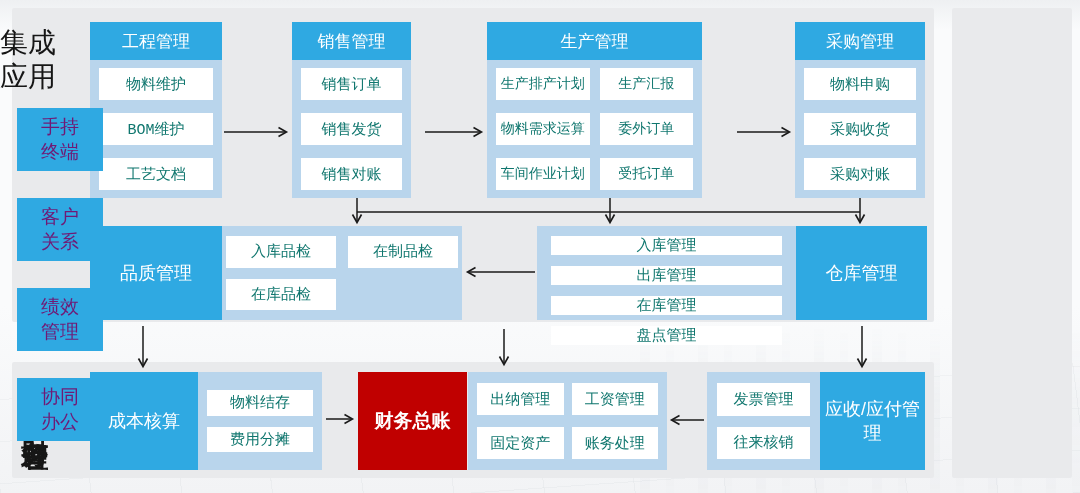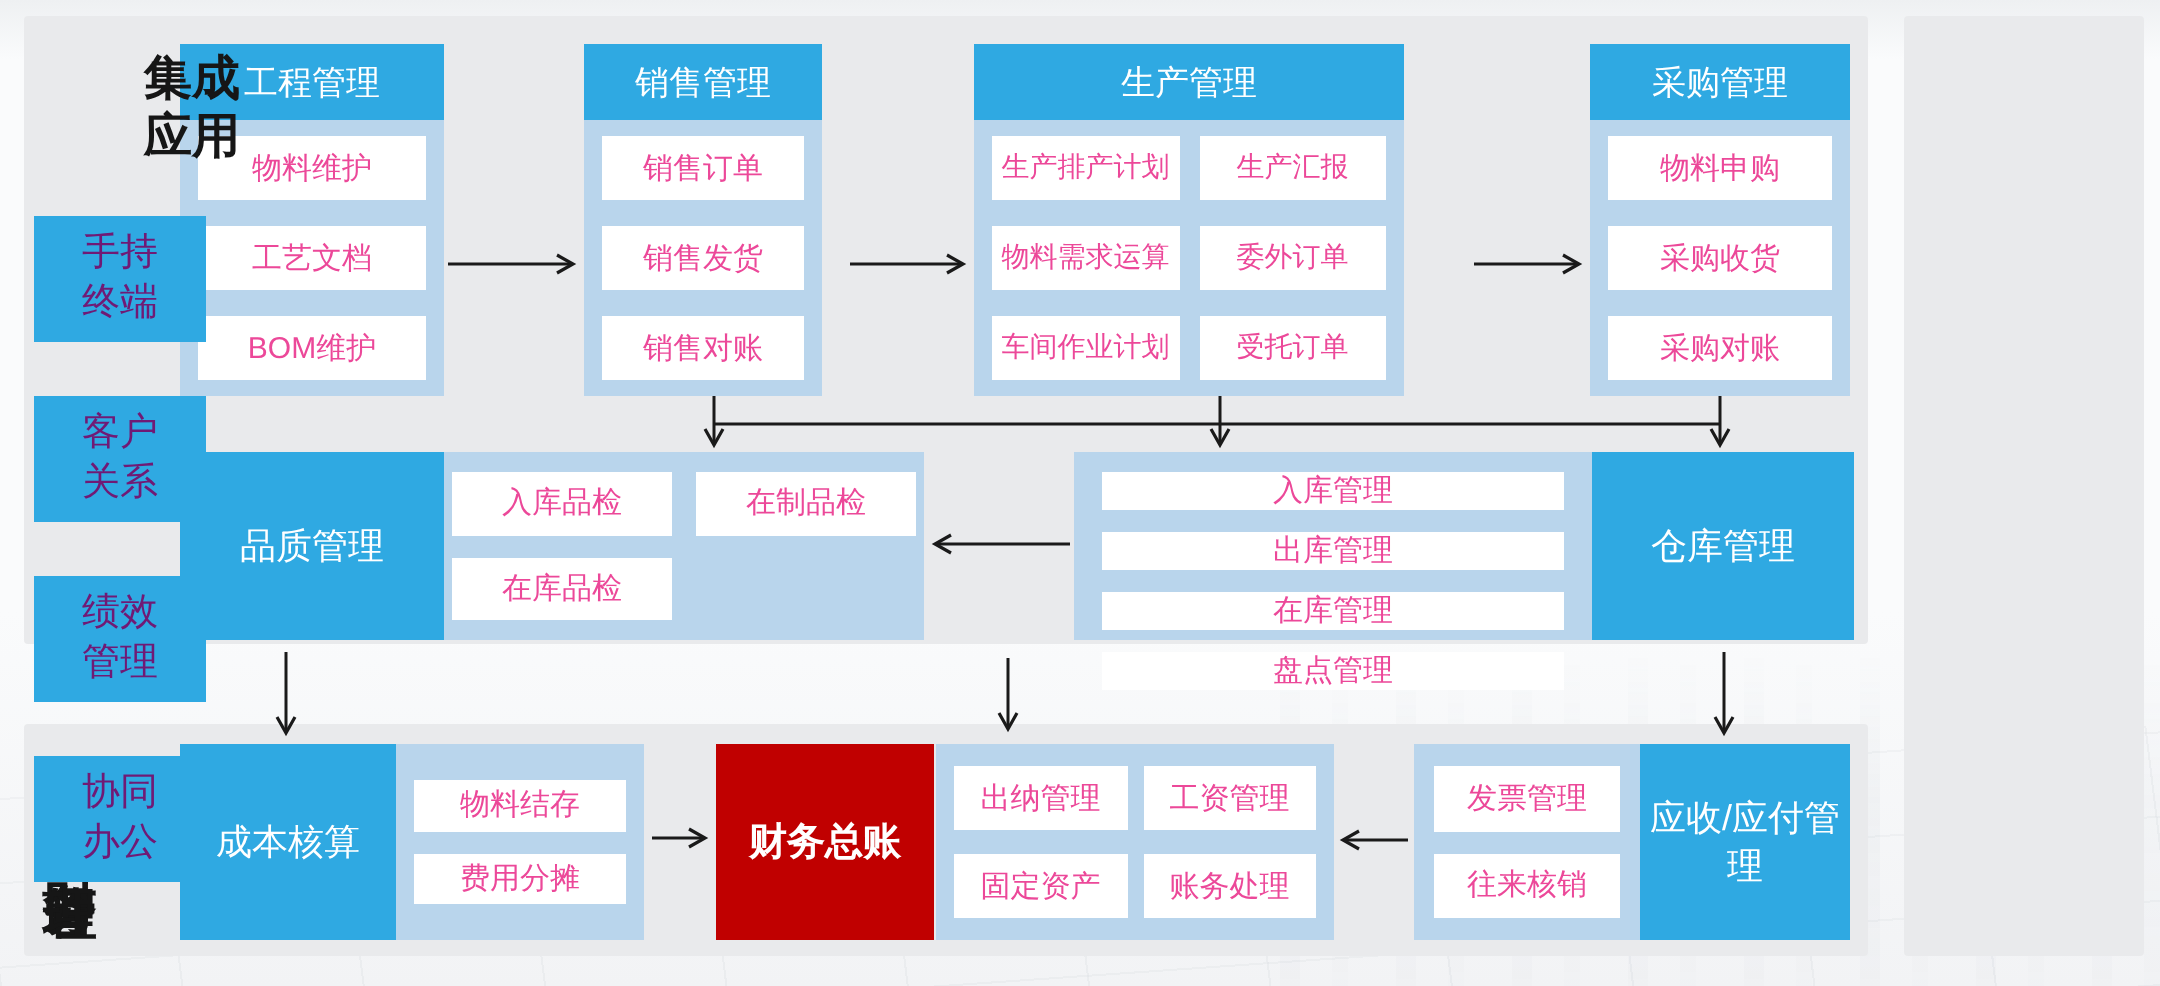--- a/index.html
+++ b/index.html
@@ -39,21 +39,21 @@
   #label-finance{left:21px;top:366px;height:110px;}
 
   .grp{position:absolute;background:#b9d5ec;display:flex;flex-direction:column;}
   .grp-head{
     height:38px;flex:0 0 38px;background:#2fa9e2;color:#fff;
     display:flex;align-items:center;justify-content:center;font-size:17px;
   }
   .grp-body{flex:1;display:grid;padding:8px 9px;gap:13px 10px;}
   .itm{
     background:#fff;display:flex;align-items:center;justify-content:center;
-    font-size:15px;color:#ec4899;white-space:nowrap;
+    font-size:15px;color:#0f766e;white-space:nowrap;font-family:Liberation Mono, monospace;
   }
   
   #g-eng  {left:90px; top:22px;width:132px;height:176px;}
   #g-sales{left:292px;top:22px;width:119px;height:176px;}
   #g-prod {left:487px;top:22px;width:215px;height:176px;}
   #g-proc {left:795px;top:22px;width:130px;height:176px;}
   #g-prod .grp-body{grid-template-columns:1fr 1fr;}
   #g-prod .itm{font-size:14px;}
 
   
@@ -78,22 +78,22 @@
     color:#fff;font-weight:700;font-size:19px;display:flex;align-items:center;justify-content:center;
   }
   #g-acct{left:468px;top:372px;width:199px;height:98px;}
   #g-acct .grid{grid-template-columns:1fr 1fr;padding:11px 9px;gap:12px 8px;}
   #g-recv{left:707px;top:372px;width:218px;height:98px;}
   #g-recv .grid{grid-template-columns:1fr;padding:11px 10px;}
   #g-recv .side-block{width:105px;flex:0 0 105px;}
 
   
   .int-title{
-    position:absolute;left:0;top:26px;width:120px;text-align:right;
-    font-size:24px;font-weight:700;color:#161616;line-height:1.2;
+    position:absolute;left:0;top:26px;width:120px;text-align:left;
+    font-size:28px;font-weight:400;color:#161616;line-height:1.2;
   }
   .int-title span{display:inline-block;width:58px;}
   .int-block{
     position:absolute;left:17px;width:86px;height:63px;background:#2fa9e2;color:#701a75;
     display:flex;align-items:center;justify-content:center;font-size:19px;line-height:1.3;
   }
   .int-block span{display:inline-block;width:46px;text-align:center;}
   #int-0{top:108px;} #int-1{top:198px;} #int-2{top:288px;} #int-3{top:378px;}
 
   svg.arrows{position:absolute;left:0;top:0;pointer-events:none;}
@@ -109,22 +109,22 @@
   <div class="panel" id="panel-finance"></div>
   <div class="panel" id="panel-integration"></div>
 
   <div class="vlabel" id="label-business">业务管理</div>
   <div class="vlabel" id="label-finance">财务管理</div>
 
   <div class="grp" id="g-eng">
     <div class="grp-head">工程管理</div>
     <div class="grp-body">
       <div class="itm">物料维护</div>
+      <div class="itm">BOM维护</div>
       <div class="itm">工艺文档</div>
-      <div class="itm">BOM维护</div>
     </div>
   </div>
 
   <div class="grp" id="g-sales">
     <div class="grp-head">销售管理</div>
     <div class="grp-body">
       <div class="itm">销售订单</div>
       <div class="itm">销售发货</div>
       <div class="itm">销售对账</div>
     </div>

